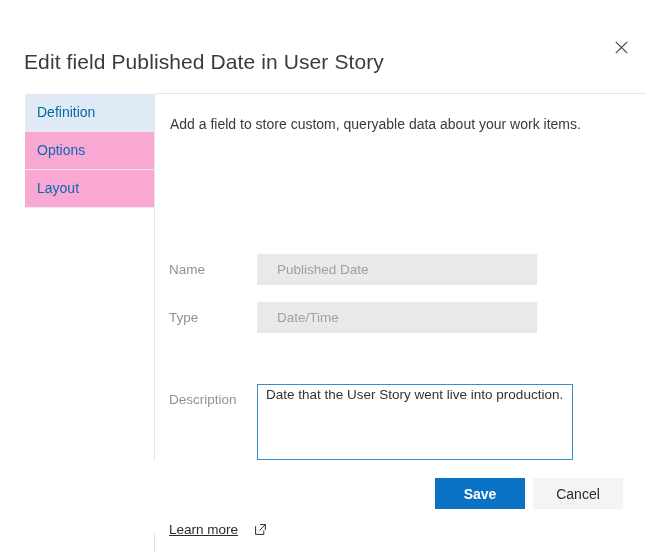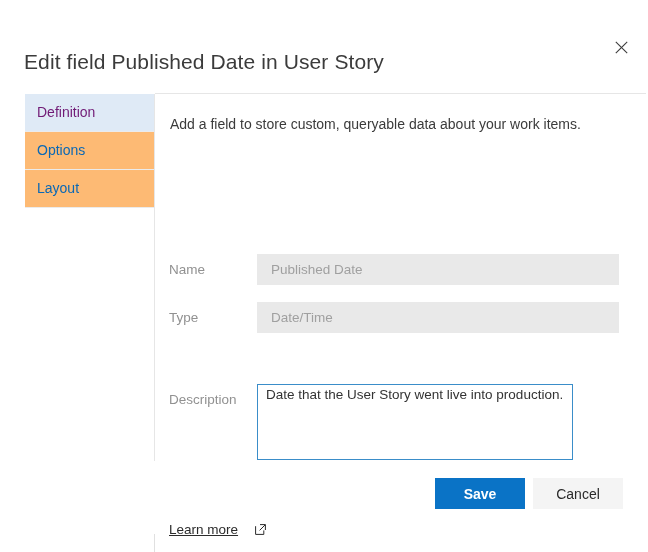--- a/index.html
+++ b/index.html
@@ -67,25 +67,25 @@
     width: 129px;
   }
   .sidebar-item {
     height: 37px;
     line-height: 37px;
     padding-left: 12px;
     font-size: 14px;
     color: #0a68b5;
     cursor: pointer;
     box-sizing: border-box;
-    background: #fdba74;
+    background: #f9a8d4;
   }
   .sidebar-item.selected {
     background: #dfeaf6;
-    color: #701a75;
+    color: #0369a1;
   }
   .sidebar-divider {
     height: 1px;
     background: #ebebeb;
     margin: 0;
   }
 
   
   .vrule-top {
     position: absolute;
@@ -139,29 +139,29 @@
   }
   .field-label {
     width: 88px;
     flex: 0 0 88px;
     font-size: 13.5px;
     color: #919191;
     padding-top: 8px;
     line-height: 16px;
   }
   .field-input {
-    width: 362px;
+    width: 280px;
     height: 31px;
     box-sizing: border-box;
     background: #e9e9e9;
     border: 1px solid #e9e9e9;
     color: #a0a0a0;
     font-size: 13.5px;
     font-family: "Liberation Sans", sans-serif;
-    padding: 0 13px;
+    padding: 0 19px;
     outline: none;
   }
   .field-textarea {
     width: 316px;
     height: 76px;
     box-sizing: border-box;
     background: #ffffff;
     border: 1px solid #3a8dc9;
     color: #333333;
     font-size: 13.5px;

